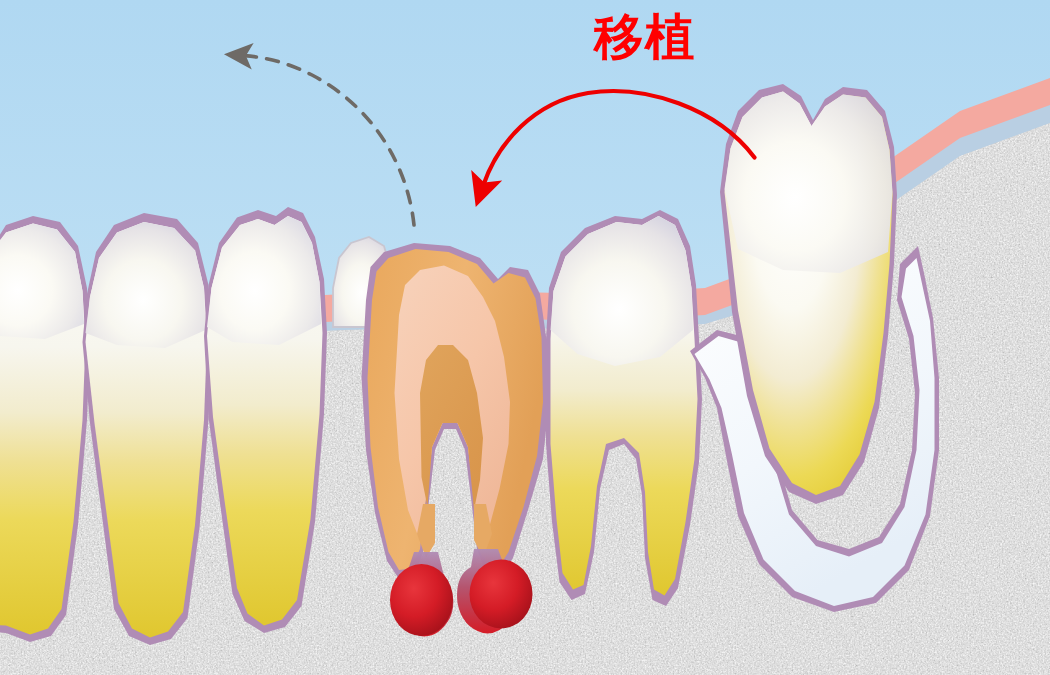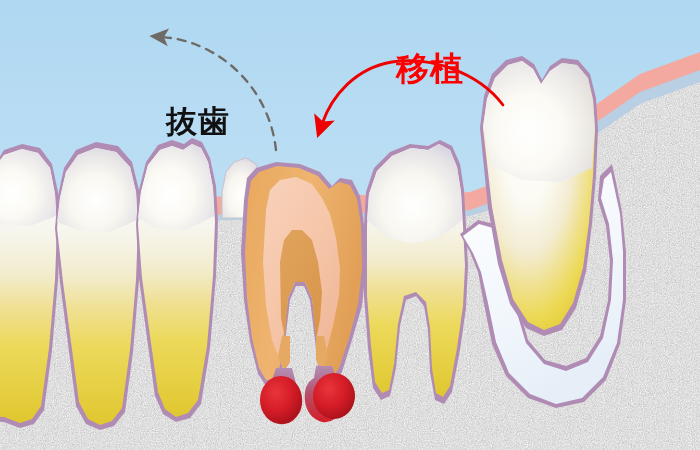--- a/index.html
+++ b/index.html
@@ -25,21 +25,20 @@
     height: 450px;
     display: block;
   }
   .label {
     position: absolute;
     font-family: "DejaVu Sans", "Liberation Sans", sans-serif;
     font-weight: 700;
     white-space: nowrap;
     line-height: 1;
     user-select: none;
-    margin-top: 44px;
   }
   #label-extraction {
     left: 166px;
     top: 62px;
     font-size: 31px;
     color: #111111;
     letter-spacing: 1px;
   }
   #label-transplant {
     left: 396px;
@@ -320,17 +319,16 @@
     </g>
 
     <g>
 
       <path d="M 276 150 C 272 112 250 72 208 50 C 190 41 176 38 162 37" fill="none" stroke="#6e6a66" stroke-width="2.4" stroke-dasharray="8 7" stroke-linecap="round" marker-end="url(#arrowGray)"></path>
 
       <path d="M 503 105 C 478 72 430 56 392 62 C 356 68 332 95 322 124" fill="none" stroke="#ee0000" stroke-width="2.8" stroke-linecap="round" marker-end="url(#arrowRed)"></path>
     </g>
   </svg>
 
-  <div class="label" id="label-extraction">抜歯</div>
 
   <div class="label" id="label-transplant">移植</div>
 
 </div>
 
 </body></html>

